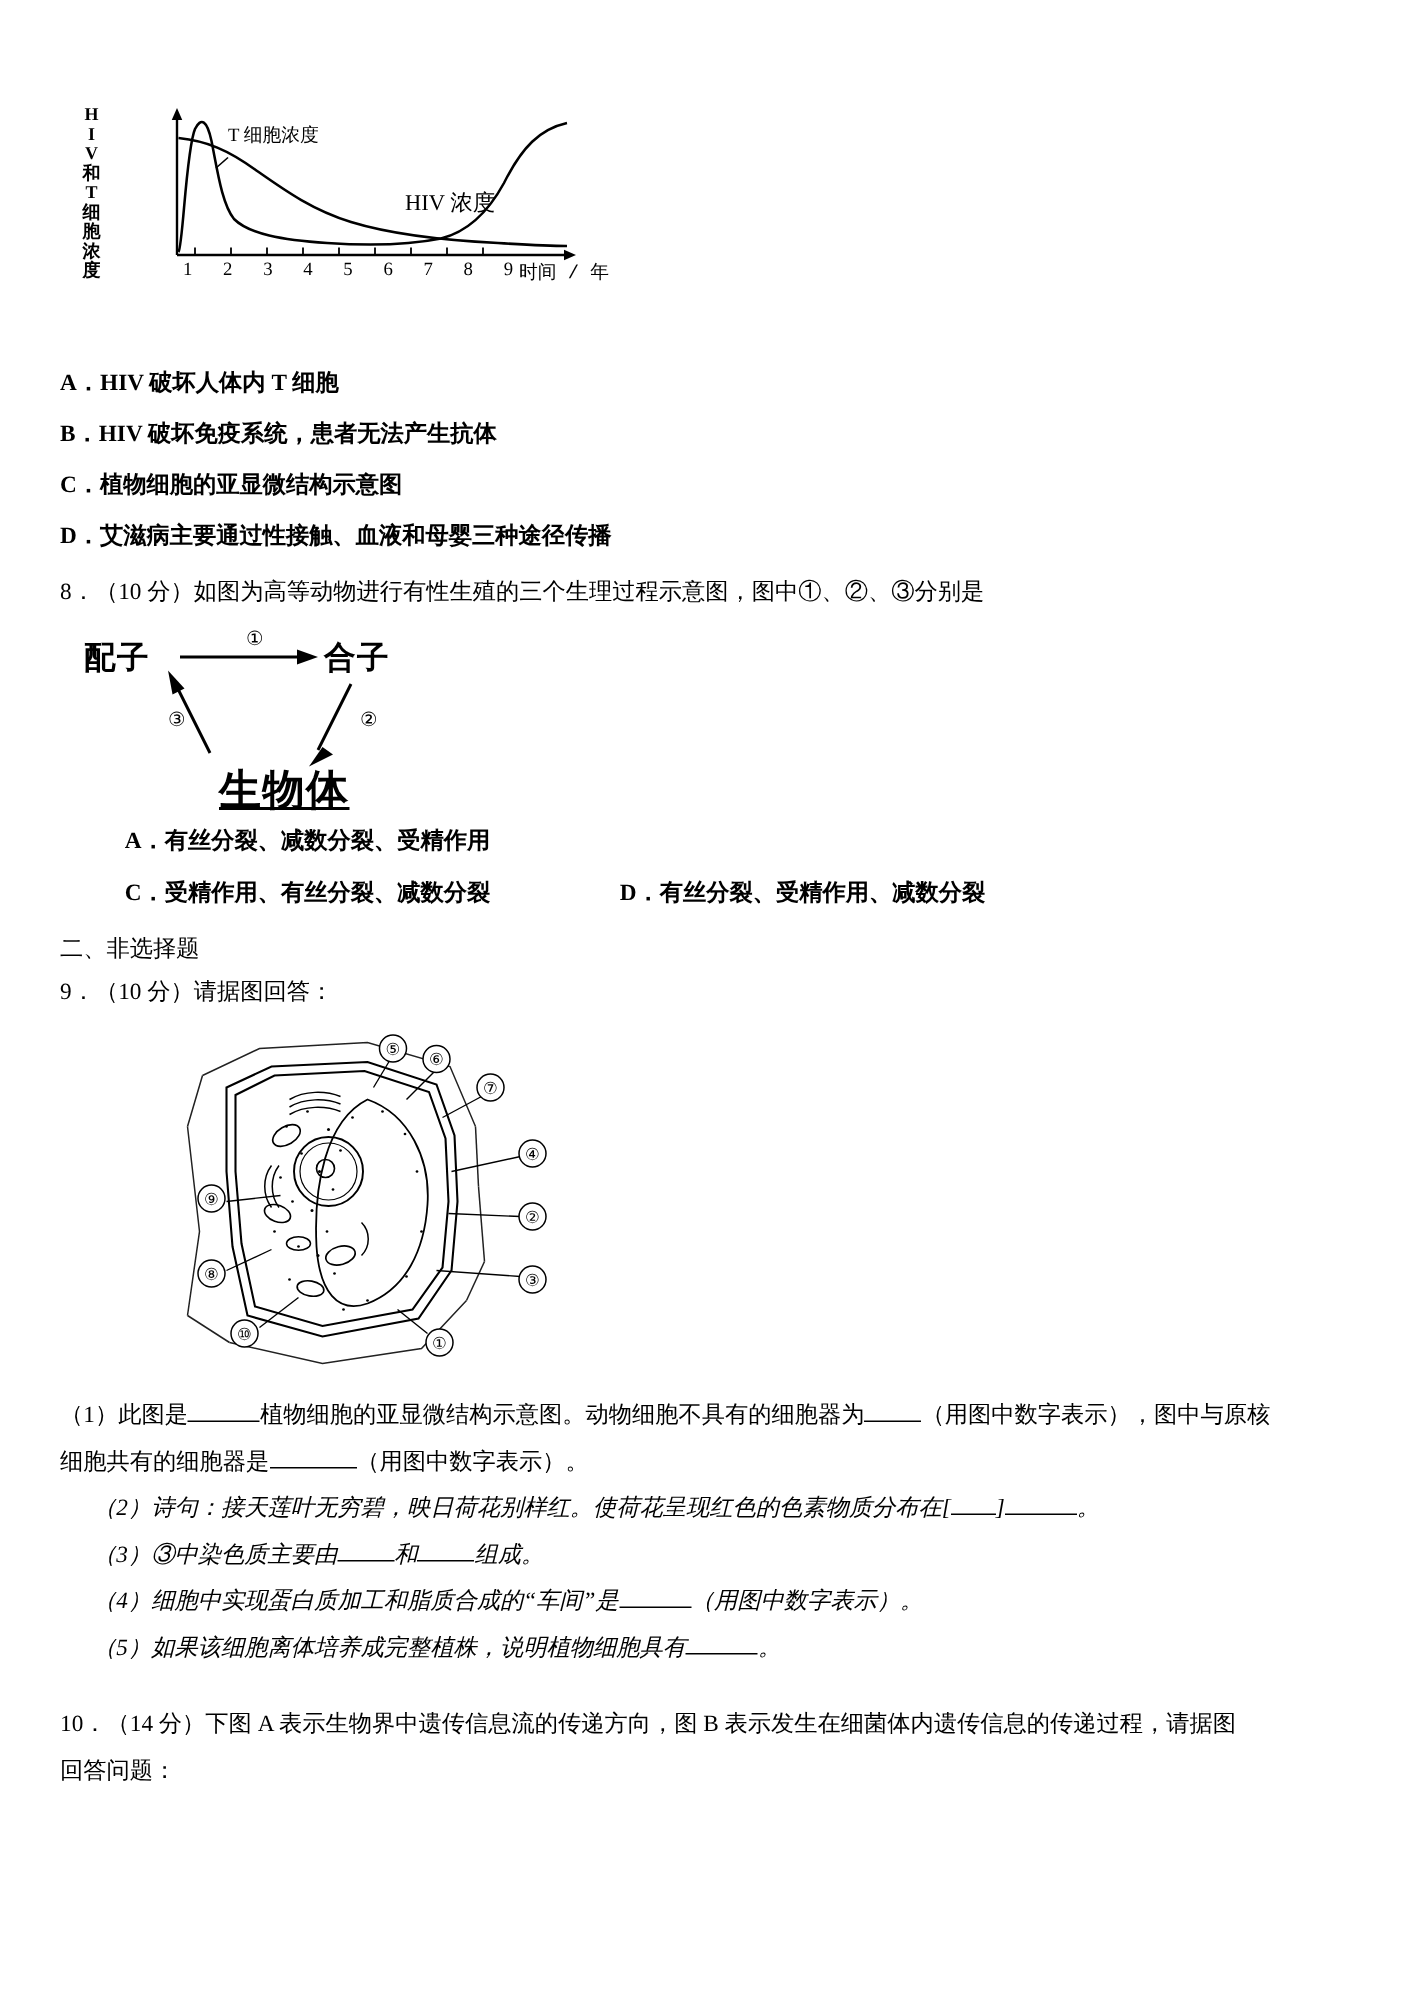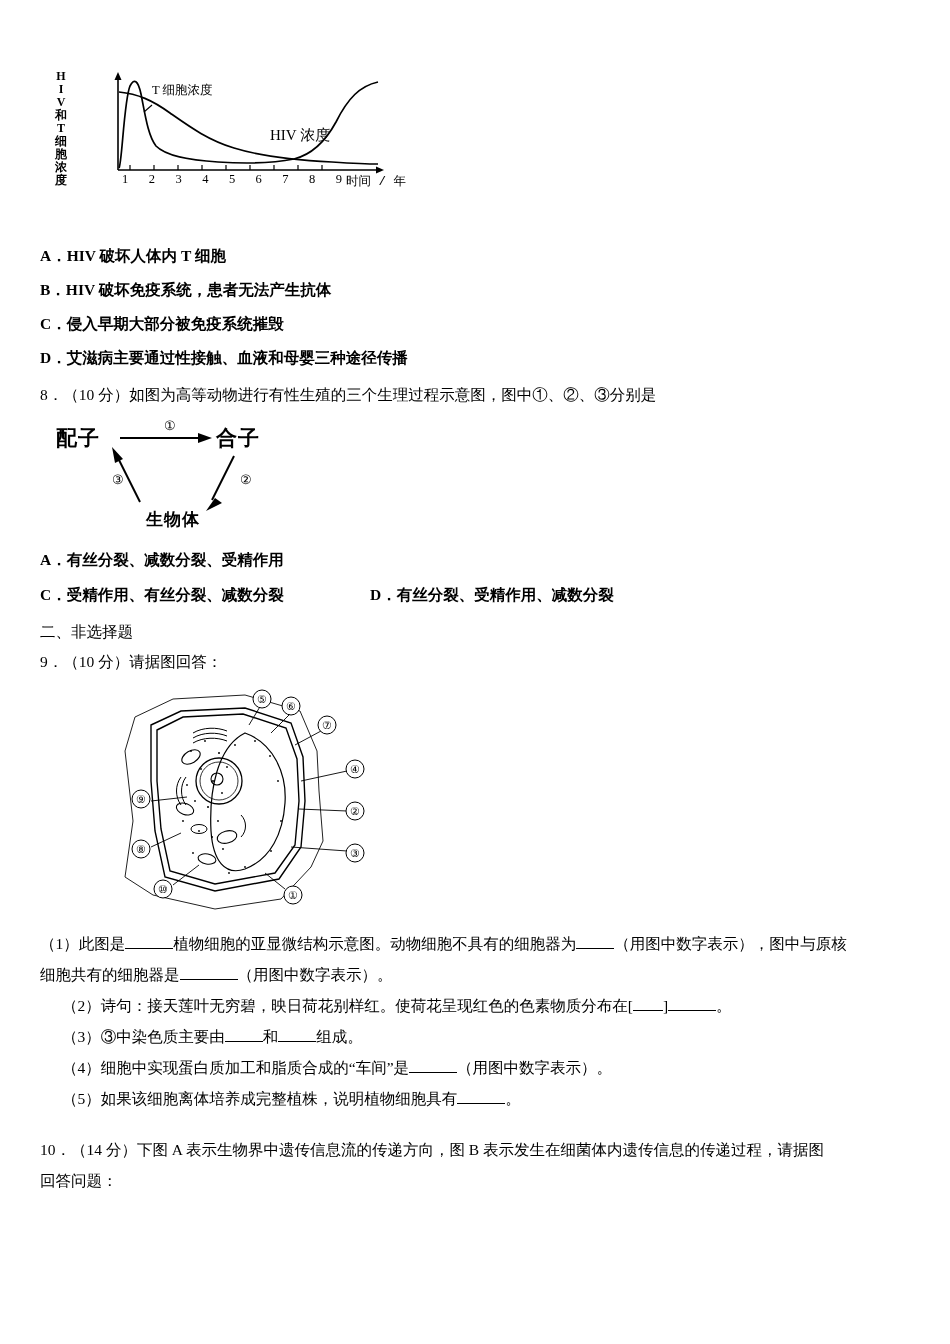--- a/index.html
+++ b/index.html
@@ -88,46 +88,47 @@
   .q-line {
     font-size: 15.5px;
     line-height: 26px;
     margin: 0;
   }
   .two-col {
     display: flex;
     font-size: 15.5px;
     font-weight: bold;
     margin-bottom: 14px;
+    text-align: center;
   }
   .two-col .c1 { width: 330px; }
   .two-col .c2 { width: 330px; }
   .sect { font-size: 15.5px; margin: 16px 0 6px 0; }
   .para {
     font-size: 15.5px;
     line-height: 29px;
     margin: 0 0 2px 0;
   }
-  .para-indent { margin-left: 22px; }
+  .para-indent { margin-left: 22px; font-style: italic; }
   
   .fig-gamete {
     position: relative;
     width: 300px;
     height: 128px;
     margin: 8px 0 6px 10px;
   }
   .fig-gamete svg { position: absolute; left: 0; top: 0; }
   .fig-gamete .t {
     position: absolute;
     font-family: "Liberation Sans", sans-serif;
     font-weight: bold;
   }
   .fig-gamete .t-peizi { left: 6px; top: 8px; font-size: 21px; letter-spacing: 1px; }
   .fig-gamete .t-hezi  { left: 166px; top: 8px; font-size: 21px; letter-spacing: 1px; }
-  .fig-gamete .t-shengwu { left: 96px; top: 92px; font-size: 17px; letter-spacing: 1px; }
+  .fig-gamete .t-shengwu { left: 96px; top: 92px; font-size: 28px; letter-spacing: 1px; text-decoration: underline; }
   .fig-gamete .c { position: absolute; font-size: 13px; font-family: "Liberation Serif", serif; }
   .fig-gamete .c1 { left: 114px; top: 2px; }
   .fig-gamete .c2 { left: 190px; top: 56px; }
   .fig-gamete .c3 { left: 62px; top: 56px; }
   
   .fig-cell {
     position: relative;
     width: 320px;
     height: 238px;
     margin: 6px 0 10px 55px;
@@ -199,21 +200,21 @@
     </div>
 
     <div style="margin-top:26px;">
       <p class="opt-line">
         <span>A．</span><span class="otext">HIV 破坏人体内 T 细胞</span>
       </p>
       <p class="opt-line">
         <span>B．</span><span class="otext">HIV 破坏免疫系统，患者无法产生抗体</span>
       </p>
       <p class="opt-line">
-        <span>C．</span><span class="otext">侵入早期大部分被免疫系统摧毁</span>
+        <span>C．</span><span class="otext">植物细胞的亚显微结构示意图</span>
       </p>
       <p class="opt-line">
         <span>D．</span><span class="otext">艾滋病主要通过性接触、血液和母婴三种途径传播</span>
       </p>
     </div>
 
     <p class="q-line">8．（10 分）如图为高等动物进行有性生殖的三个生理过程示意图，图中①、②、③分别是</p>
 
     <div class="fig-gamete">
       <svg width="300" height="128">

